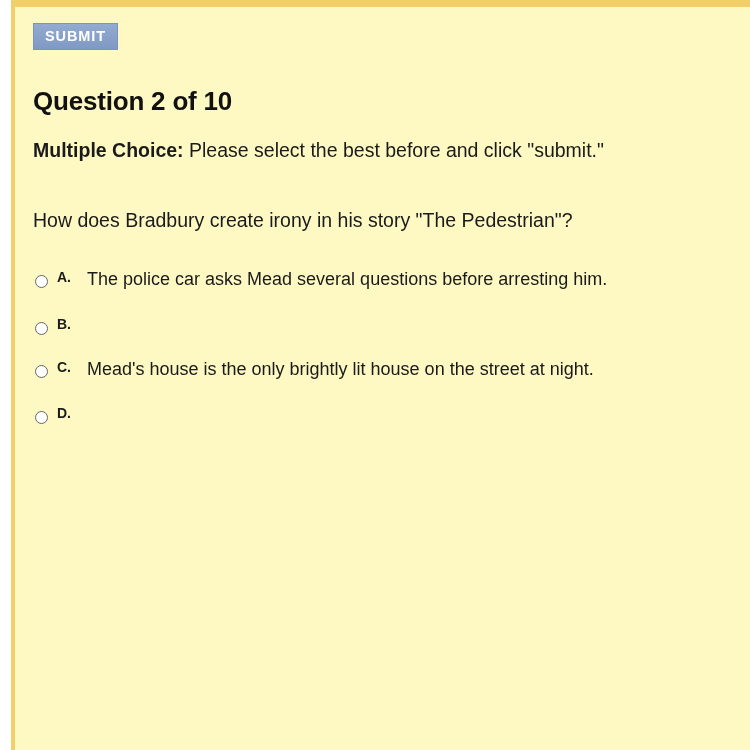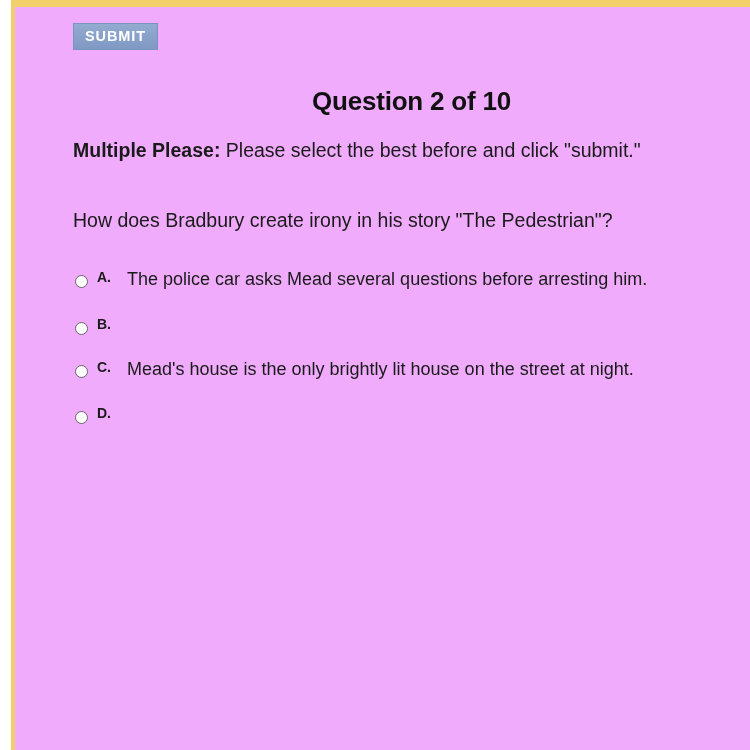--- a/index.html
+++ b/index.html
@@ -42,22 +42,21 @@
     height: 640px;
     background: #dcdcdc;
   }
 
   .page {
     position: absolute;
     left: 15px;
     top: 7px;
     right: 0;
     bottom: 0;
-    background: #f0abfc;
-    padding-left: 40px;
+    background: #fef9c3;
   }
 
   .content {
     padding: 16px 0 0 18px;
   }
 
   .submit-btn {
     display: inline-block;
     background: #8aa4cb;
     background: linear-gradient(#93abd0, #8099c4);
@@ -71,21 +70,20 @@
     font-family: "Liberation Sans", sans-serif;
     cursor: pointer;
   }
 
   .q-title {
     font-size: 26px;
     font-weight: bold;
     color: #111111;
     margin: 36px 0 0 0;
     letter-spacing: -0.2px;
-    text-align: center;
   }
 
   .instructions {
     font-size: 19.5px;
     color: #1a1a1a;
     margin: 20px 0 0 0;
     line-height: 1.34;
     max-width: 672px;
   }
   .instructions b {
@@ -147,21 +145,21 @@
 <div class="left-rail"></div>
 <div class="right-rule"></div>
 
 <div class="page">
   <div class="content">
 
     <button class="submit-btn">SUBMIT</button>
 
     <h1 class="q-title">Question 2 of 10</h1>
 
-    <p class="instructions"><b>Multiple Please:</b><span> Please select the best before and click "submit."</span></p>
+    <p class="instructions"><b>Multiple Choice:</b><span> Please select the best before and click "submit."</span></p>
 
     <p class="question-stem">How does Bradbury create irony in his story "The Pedestrian"?</p>
 
     <ul class="choices">
 
       <li class="choice">
         <span class="radio"></span>
         <span class="letter">A.</span>
         <span class="choice-text">The police car asks Mead several questions before arresting him.</span>
       </li>

